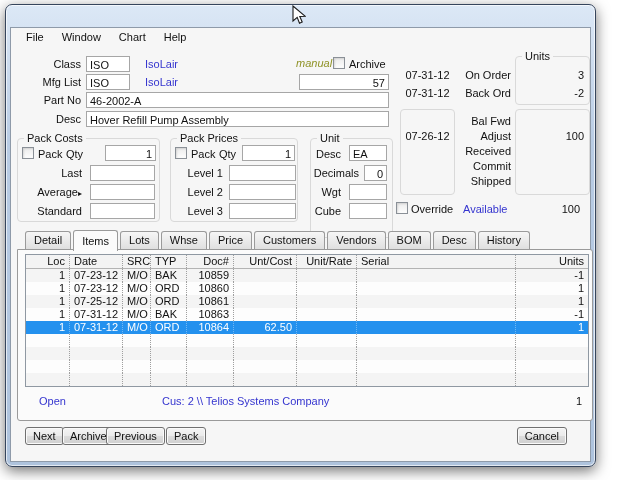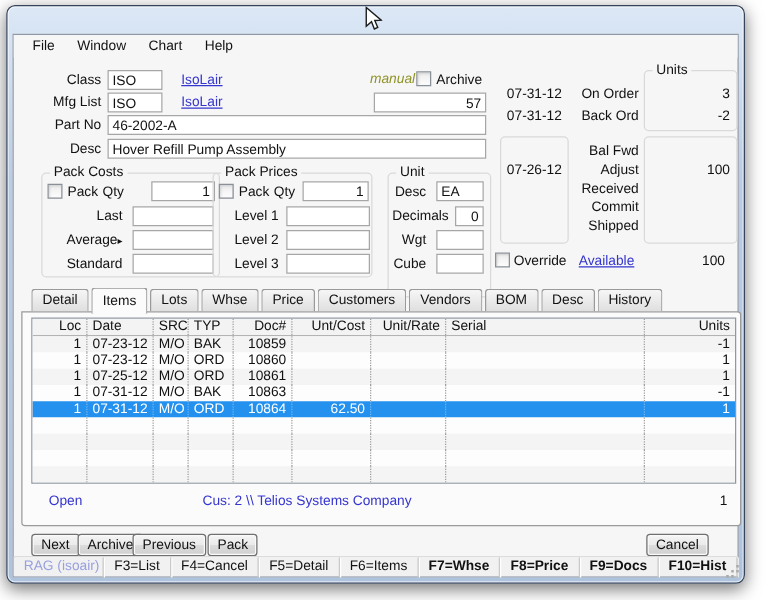--- a/index.html
+++ b/index.html
@@ -36,21 +36,21 @@
           border:1px solid #8e9aa9;}
   .menubar{position:absolute;left:0;top:0;right:0;height:18px;display:flex;align-items:center;
           padding-left:6px;background:#f6f6f6;}
   .menu-item{padding:2px 9px;cursor:default;}
 
   
   .lbl{position:absolute;height:15px;line-height:15px;text-align:right;white-space:nowrap;}
   .field{position:absolute;height:16px;line-height:14px;padding:1px 3px;background:#fff;
          border:1px solid #a6a6a6;white-space:nowrap;overflow:hidden;}
   .field.num{text-align:right;}
-  .linktxt{position:absolute;height:15px;line-height:15px;color:var(--link,#3535cf);white-space:nowrap;text-decoration:underline;}
+  .linktxt{position:absolute;height:15px;line-height:15px;color:var(--link,#3535cf);white-space:nowrap;}
   .manual{position:absolute;left:285px;top:29px;font-style:italic;color:var(--manual,#8f9226);}
   .checkbox{position:absolute;width:12px;height:12px;border:1px solid #8a9097;
          background:linear-gradient(#ececec,#fdfdfd);box-shadow:inset 1px 1px 2px rgba(0,0,0,.12);}
   .cblabel{position:absolute;height:14px;line-height:14px;white-space:nowrap;}
 
   
   .group{position:absolute;border:1px solid #d9d9d9;border-radius:4px;}
   .group-title{position:absolute;top:-7px;left:6px;background:#f6f6f6;padding:0 3px;line-height:13px;}
 
   
@@ -143,21 +143,21 @@
       <div class="field" style="left:75px;top:46px;width:44px">ISO</div>
       <div class="linktxt" style="left:134px;top:47px">IsoLair</div>
       <div class="field num" style="left:288px;top:46px;width:90px">57</div>
 
       <div class="lbl" style="left:0;top:65px;width:70px">Part No</div>
       <div class="field" style="left:75px;top:64px;width:303px">46-2002-A</div>
 
       <div class="lbl" style="left:0;top:84px;width:70px">Desc</div>
       <div class="field" style="left:75px;top:83px;width:303px">Hover Refill Pump Assembly</div>
 
-      <div class="group" style="left:22px;top:110px;width:143px;height:84px">
+      <div class="group" style="left:6px;top:110px;width:143px;height:84px">
         <span class="group-title">Pack Costs</span>
         <span class="checkbox" style="left:4px;top:8px"></span>
         <div class="cblabel" style="left:20px;top:8px">Pack</div>
         <div class="cblabel" style="left:48px;top:8px">Qty</div>
         <div class="field num" style="left:87px;top:6px;width:51px">1</div>
         <div class="lbl" style="left:0;top:27px;width:64px">Last</div>
         <div class="field num" style="left:72px;top:26px;width:65px"></div>
         <div class="lbl" style="left:0;top:46px;width:64px"><span>Average</span><span class="arrow-icon">▸</span></div>
         <div class="field num" style="left:72px;top:45px;width:65px"></div>
         <div class="lbl" style="left:0;top:65px;width:64px">Standard</div>
@@ -371,33 +371,19 @@
           <span class="foot-count">1</span>
         </div>
       </div>
 
       <div class="btn" style="left:14px">Next</div>
       <div class="btn" style="left:51px">Archive</div>
       <div class="btn" style="left:95px">Previous</div>
       <div class="btn" style="left:155px">Pack</div>
       <div class="btn" style="right:23px">Cancel</div>
 
-      <div class="statusbar">
-        <div class="sb-item sb-user">RAG (isoair)</div>
-        <div style="display:flex">
-            <div class="sb-item">F3=List</div>
-            <div class="sb-item">F4=Cancel</div>
-            <div class="sb-item">F5=Detail</div>
-            <div class="sb-item">F6=Items</div>
-            <div class="sb-item bold">F7=Whse</div>
-            <div class="sb-item bold">F8=Price</div>
-            <div class="sb-item bold">F9=Docs</div>
-            <div class="sb-item bold">F10=Hist</div>
-          </div>
-        <span class="grip"></span>
-      </div>
     </div>
   </div>
 
   <svg class="cursor" width="14" height="21" viewBox="0 0 14 21">
     <polygon points="1,1 1,16 5.2,12.4 7.5,18.2 10.2,17 7.8,11.4 13,11.2" fill="#fff" stroke="#1a1a1a" stroke-width="1.1"></polygon>
   </svg>
 </div>
 
 </body></html>

